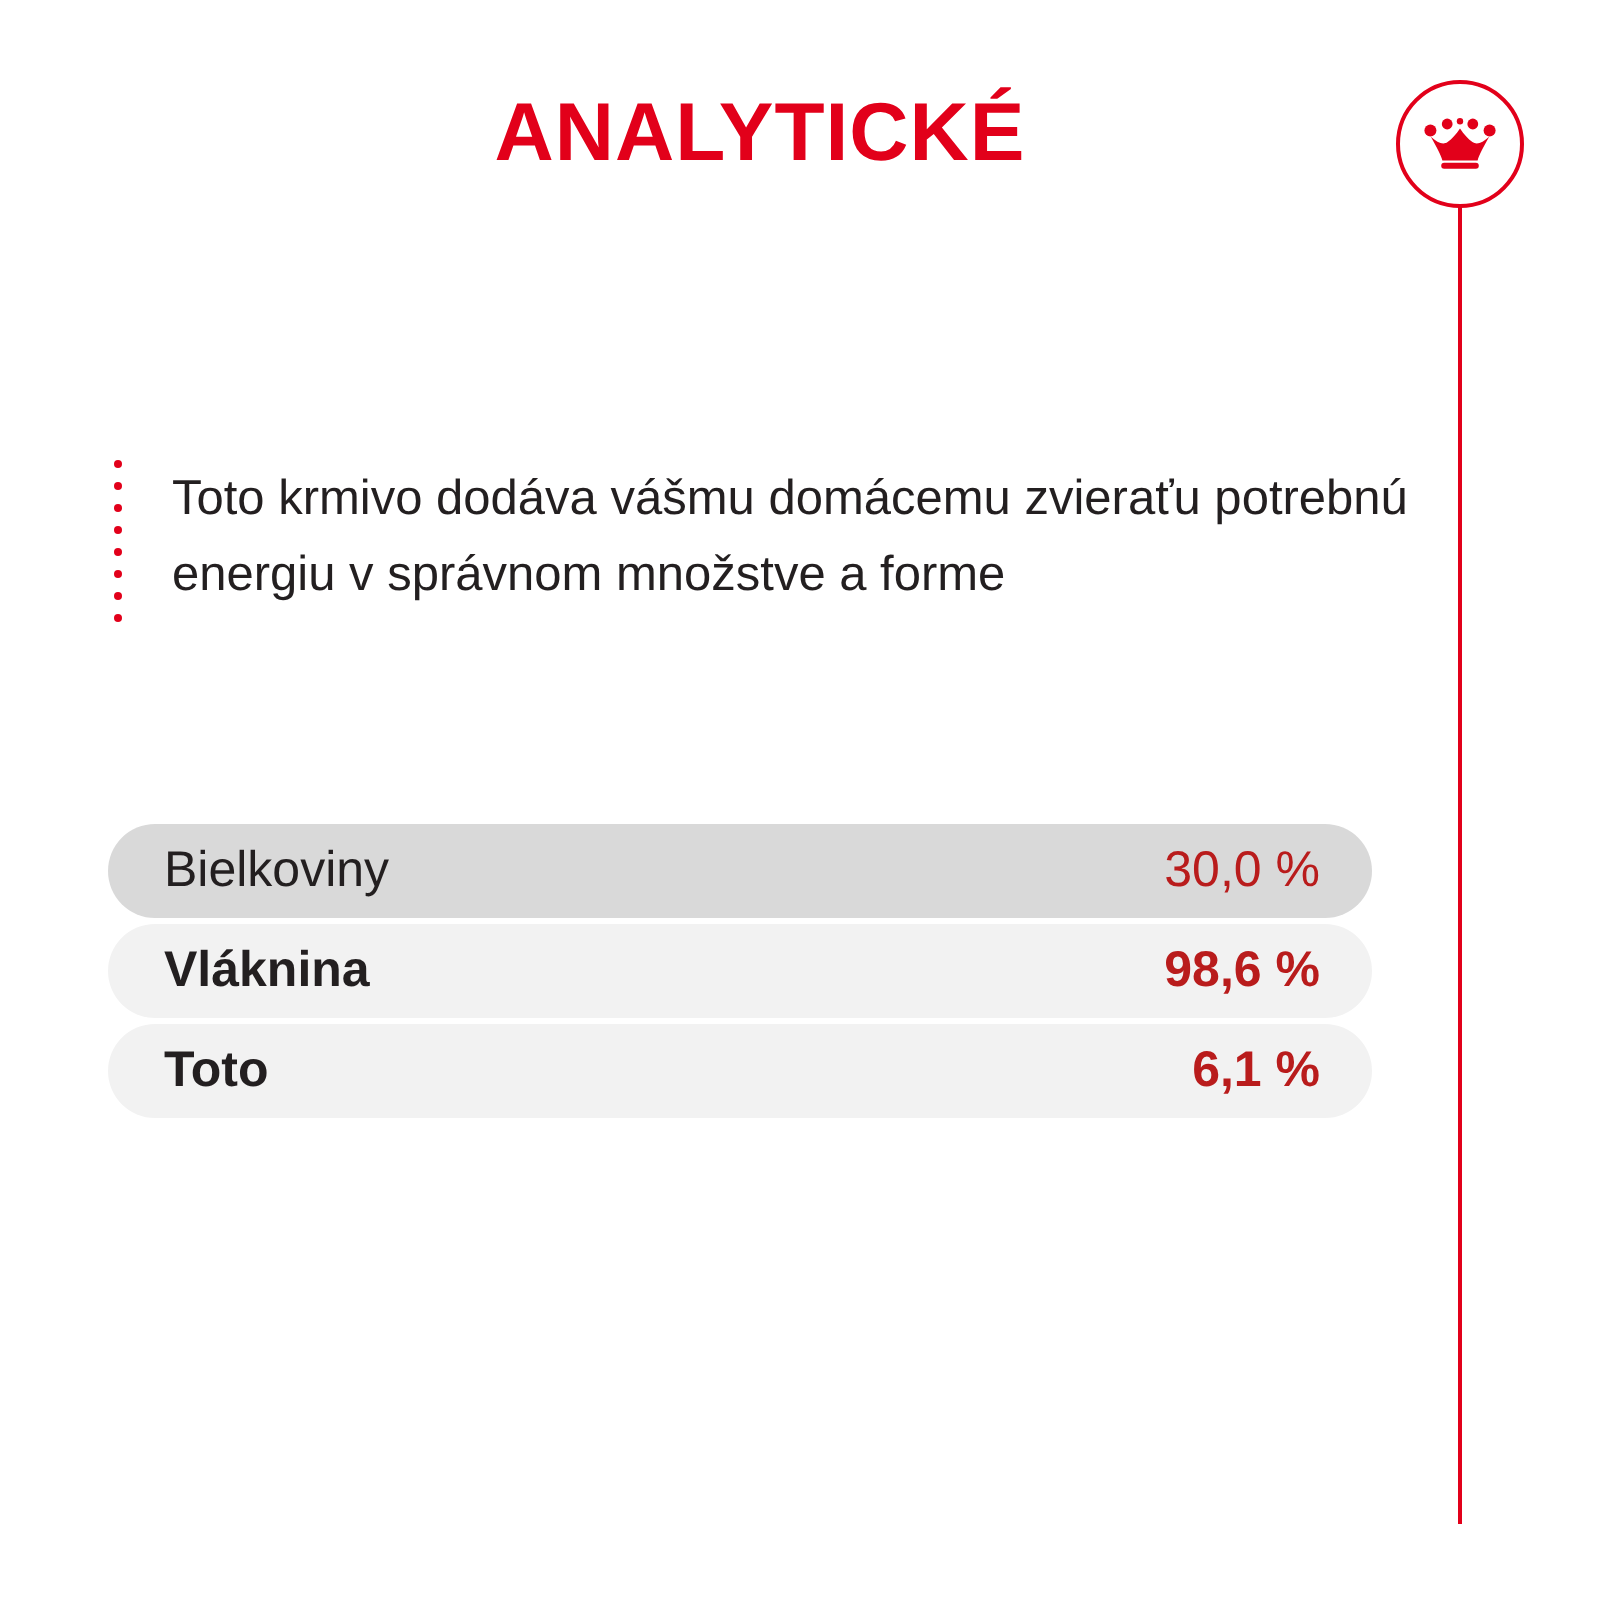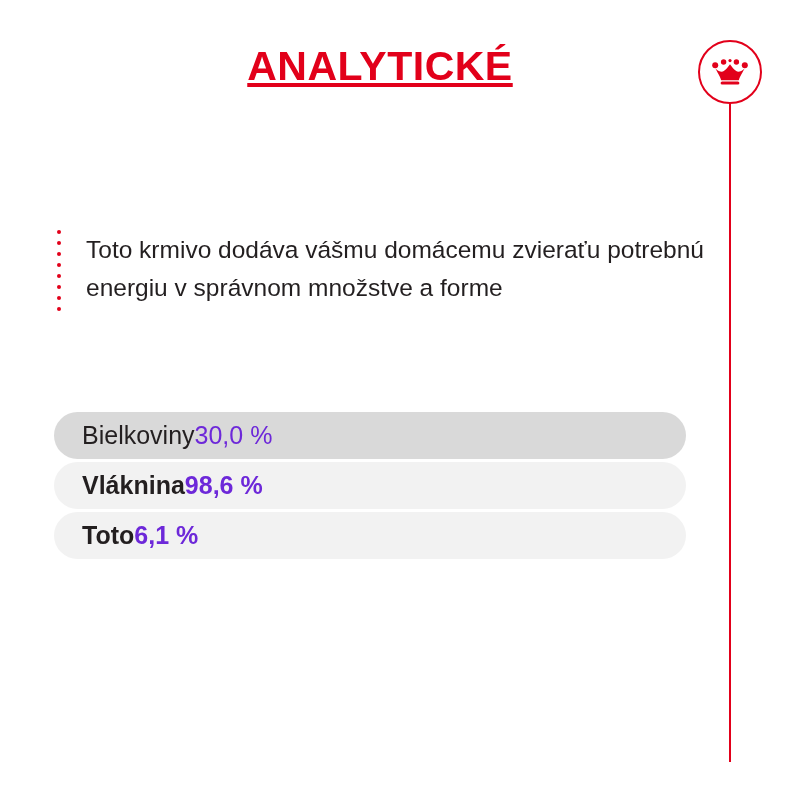--- a/index.html
+++ b/index.html
@@ -60,21 +60,20 @@
     top: 42px;
     left: 120px;
     width: 520px;
     text-align: center;
     color: #e2001a;
     font-weight: bold;
     font-size: 41px;
     line-height: 1.18;
     letter-spacing: 0.5px;
     text-transform: uppercase;
-    text-decoration: underline;
   }
   .title .l2 { display: block; }
 
   
   .intro {
     position: absolute;
     top: 226px;
     left: 54px;
     width: 660px;
     display: flex;
@@ -107,36 +106,37 @@
   
   .table {
     position: absolute;
     top: 412px;
     left: 54px;
     width: 632px;
   }
   .row {
     display: flex;
     align-items: center;
+    justify-content: space-between;
     height: 47px;
     padding: 0 26px 0 28px;
     box-sizing: border-box;
     border-radius: 24px;
     margin-bottom: 3px;
   }
   .row.shade { background: #d9d9d9; }
   .row.plain { background: #f2f2f2; font-weight: bold; }
   .row .label {
     font-size: 25px;
     color: #231f20;
     line-height: 1;
   }
   .row .value {
     font-size: 25px;
-    color: #6d28d9;
+    color: #b91c1c;
     line-height: 1;
   }
 </style>
 </head>
 <body>
 
 <div class="page">
 
   <div class="title">
     <span>ANALYTICKÉ</span>

